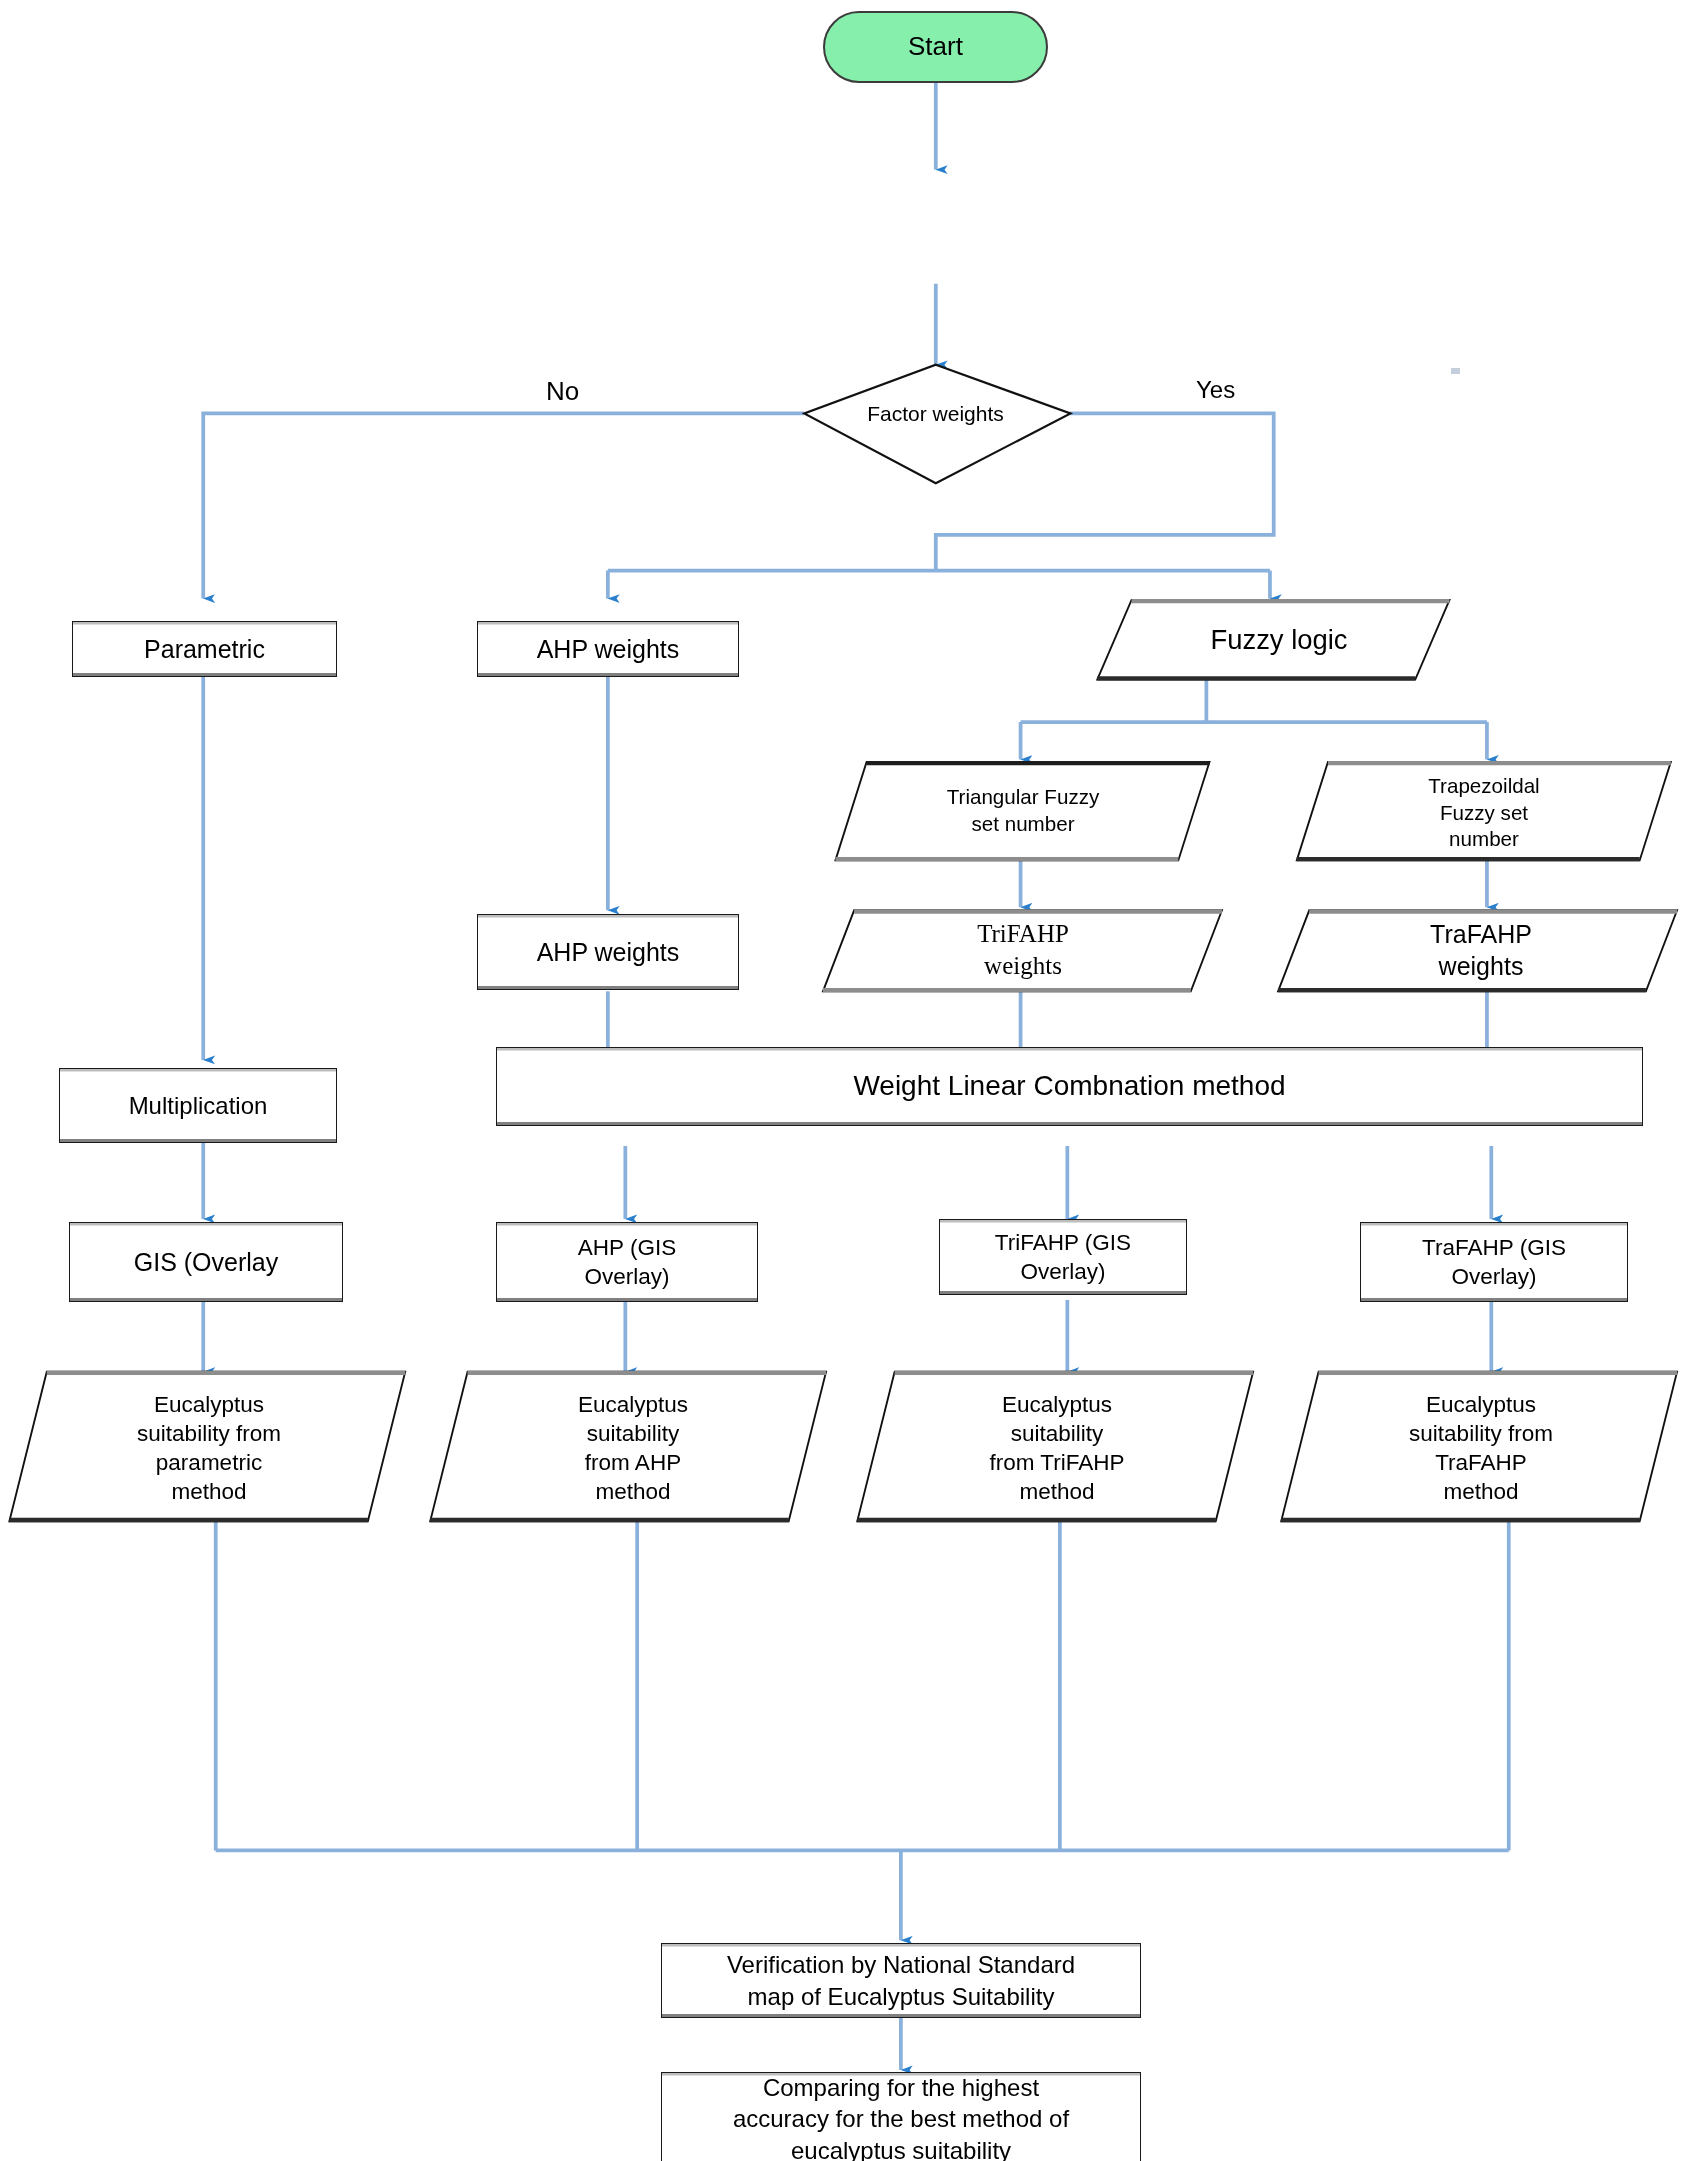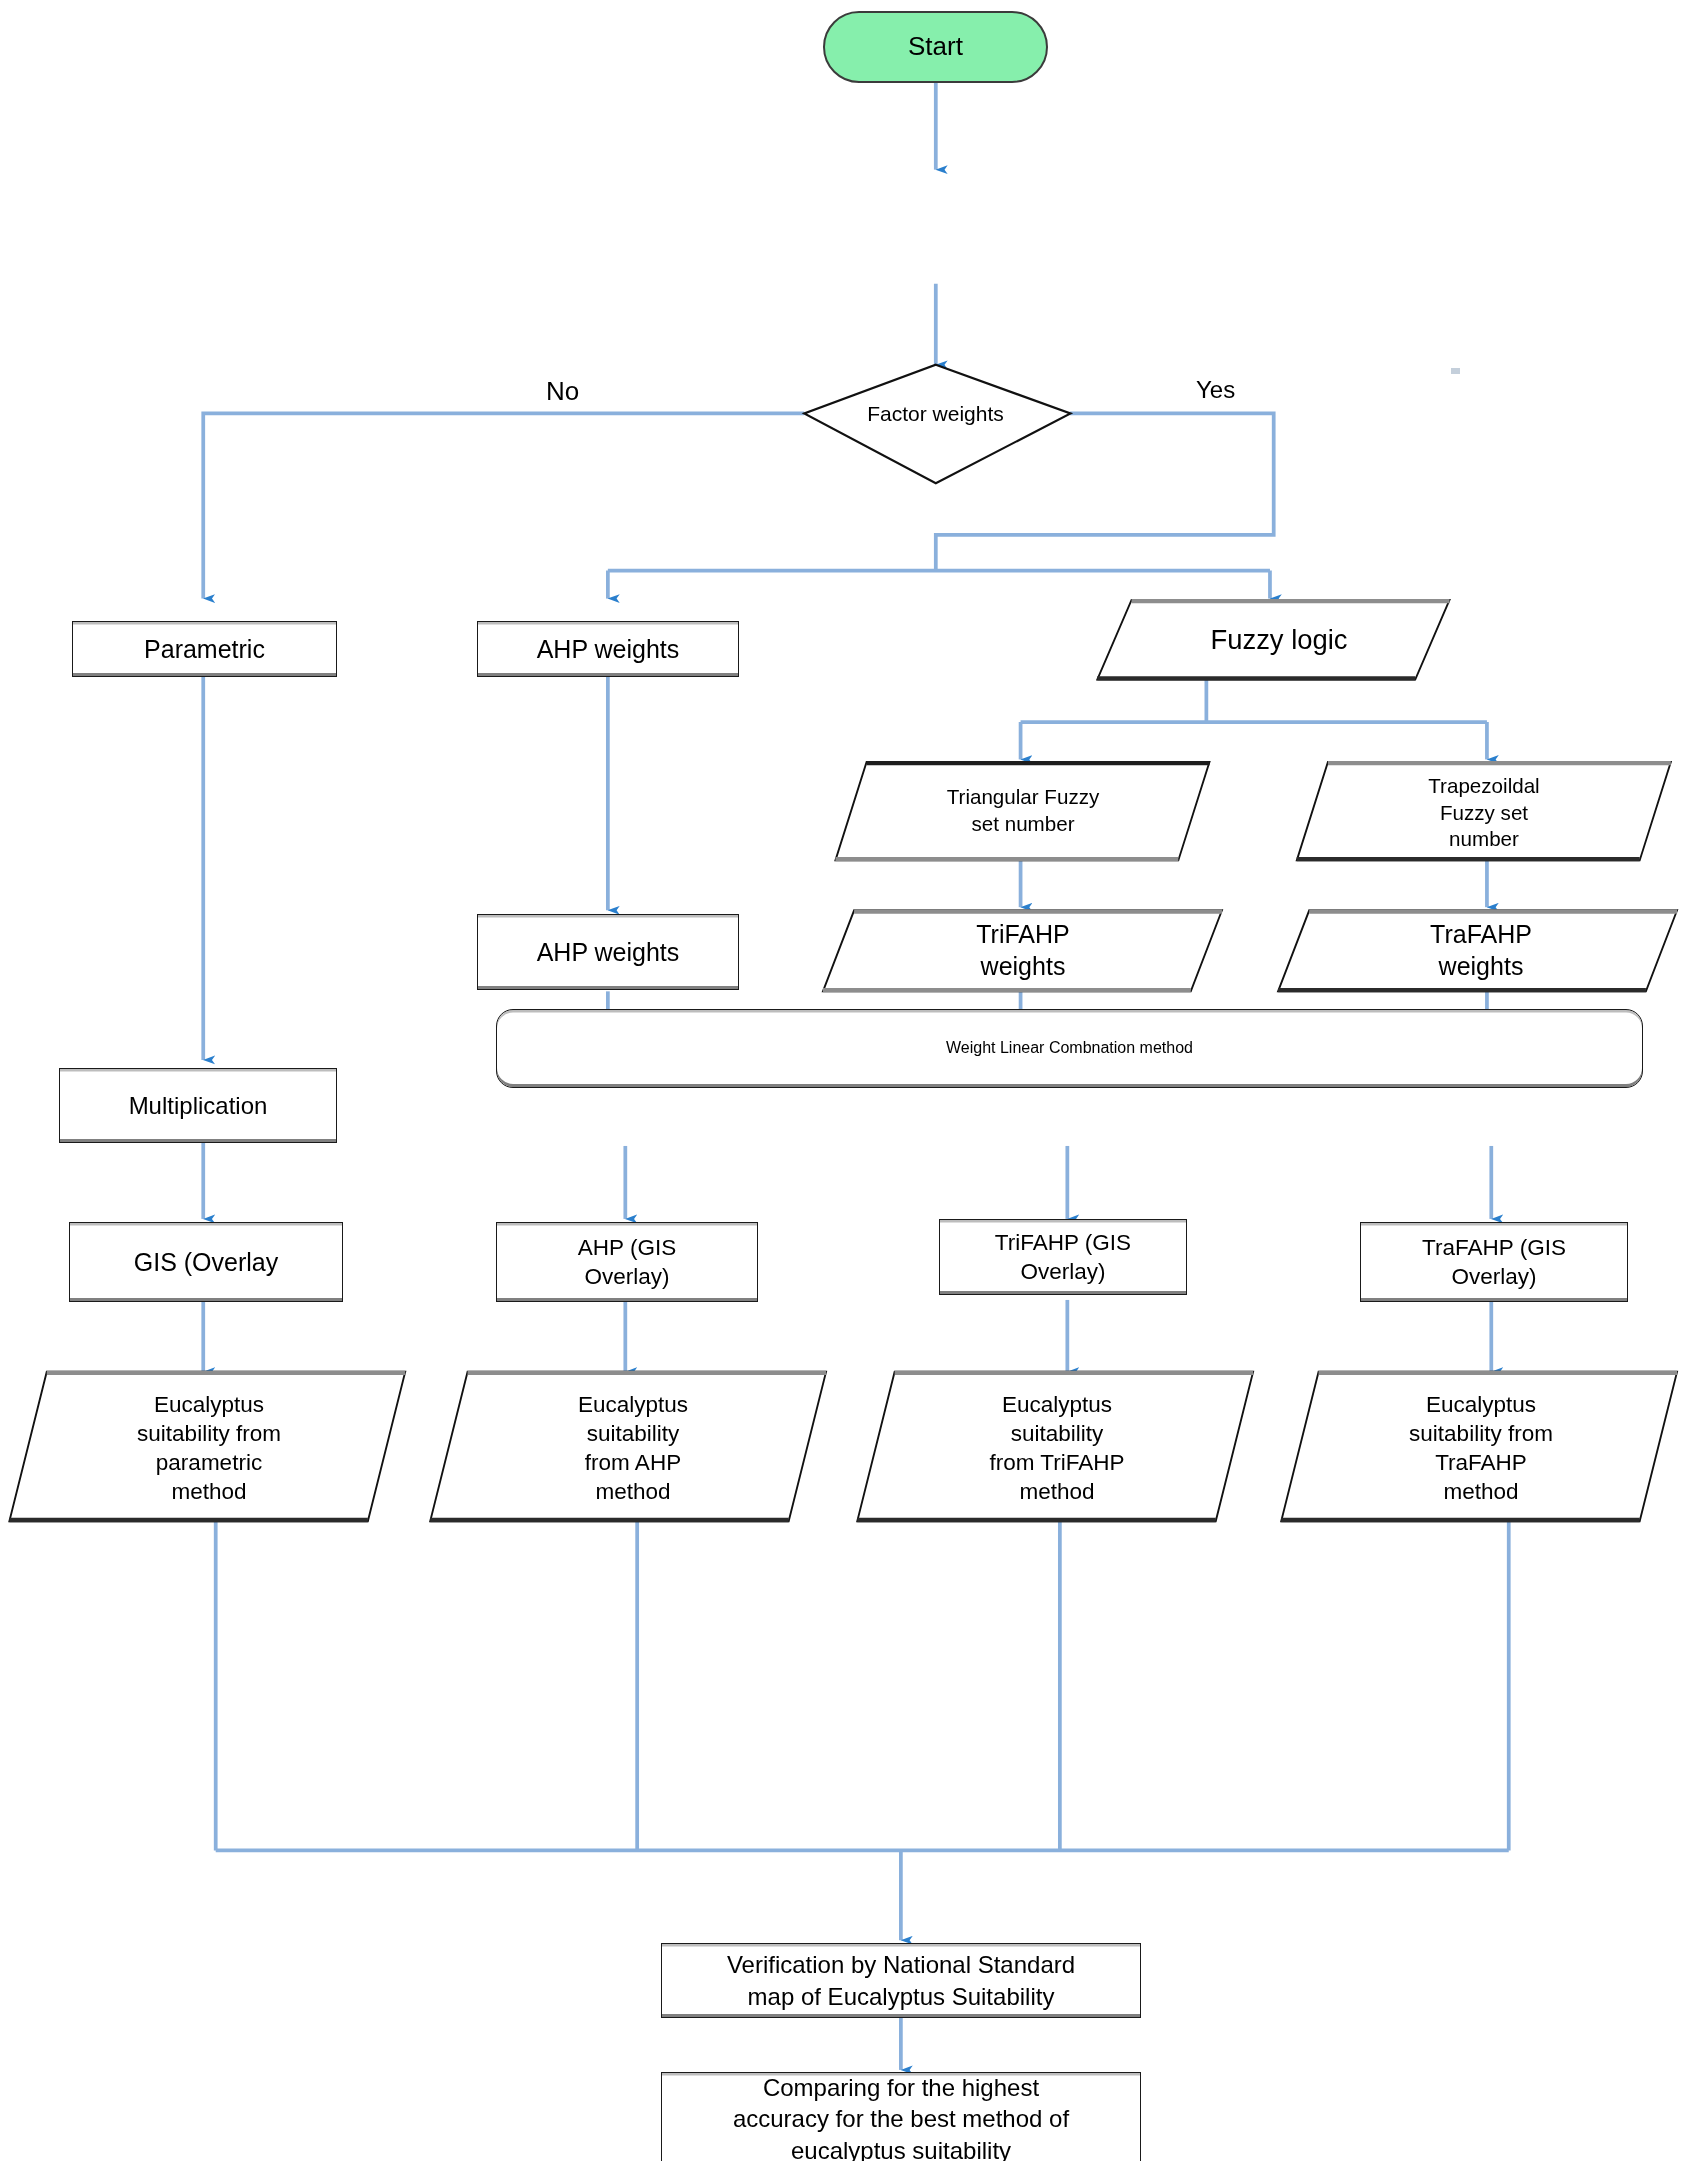--- a/index.html
+++ b/index.html
@@ -155,35 +155,35 @@
   <div class="node" style="left:1322px;top:766px;width:324px;height:94px;font-size:20.6px;white-space:pre-line;">
     <span>Trapezoildal
 Fuzzy set
 number</span>
   </div>
 
   <div class="node rect" style="left:477px;top:914px;width:262px;height:76px;font-size:25px;">
     <span>AHP weights</span>
   </div>
 
-  <div class="node" style="left:861px;top:915px;width:324px;height:70px;font-size:25px;white-space:pre-line;">
+  <div class="node" style="left:861px;top:915px;width:324px;height:70px;font-size:25px;white-space:pre-line;font-family:Liberation Serif, serif;">
     <span>TriFAHP
 weights</span>
   </div>
 
   <div class="node" style="left:1319px;top:915px;width:324px;height:70px;font-size:25px;white-space:pre-line;">
     <span>TraFAHP
 weights</span>
   </div>
 
   <div class="node rect" style="left:59px;top:1068px;width:278px;height:75px;font-size:24px;">
     <span>Multiplication</span>
   </div>
 
-  <div class="node rect" style="left:496px;top:1009px;width:1147px;height:79px;font-size:16px;border-radius:17px;">
+  <div class="node rect" style="left:496px;top:1047px;width:1147px;height:79px;font-size:28px;">
     <span>Weight Linear Combnation method</span>
   </div>
 
   <div class="node rect" style="left:69px;top:1222px;width:274px;height:80px;font-size:25px;">
     <span>GIS (Overlay</span>
   </div>
 
   <div class="node rect" style="left:496px;top:1222px;width:262px;height:80px;font-size:22.5px;white-space:pre-line;">
     <span>AHP (GIS
 Overlay)</span>

